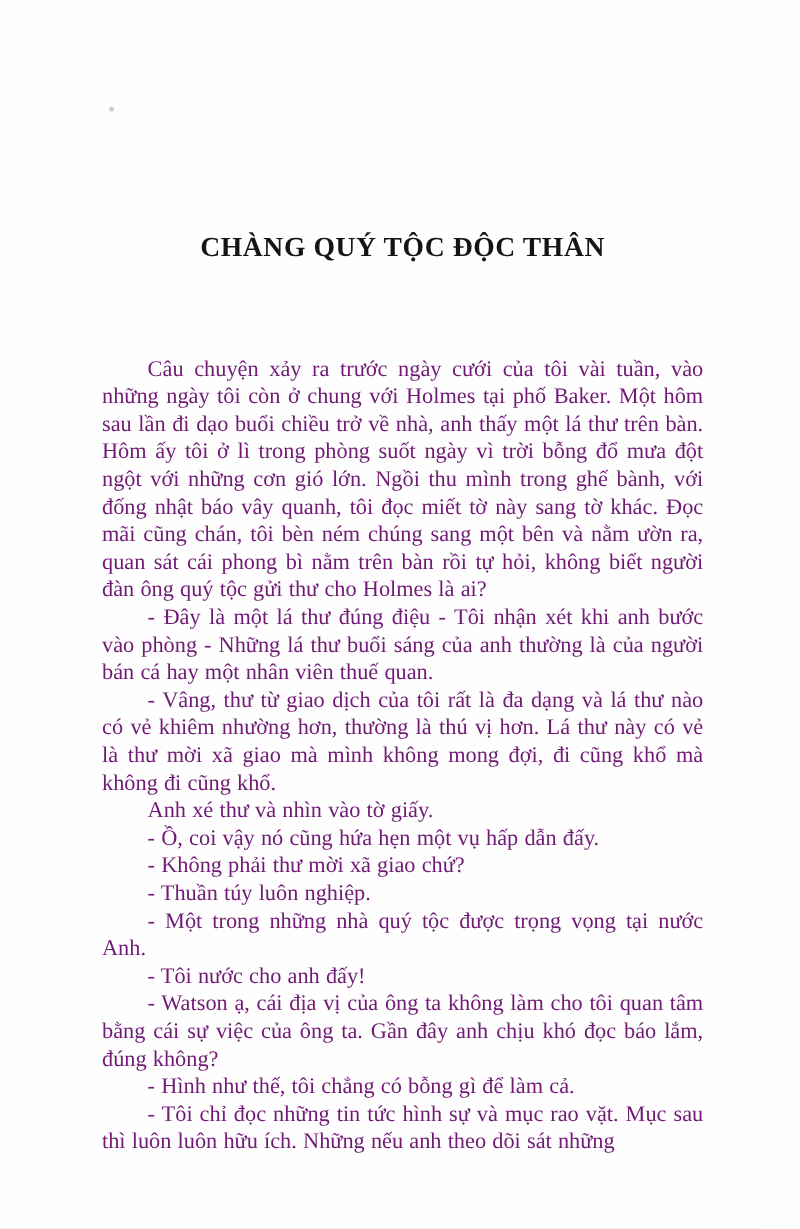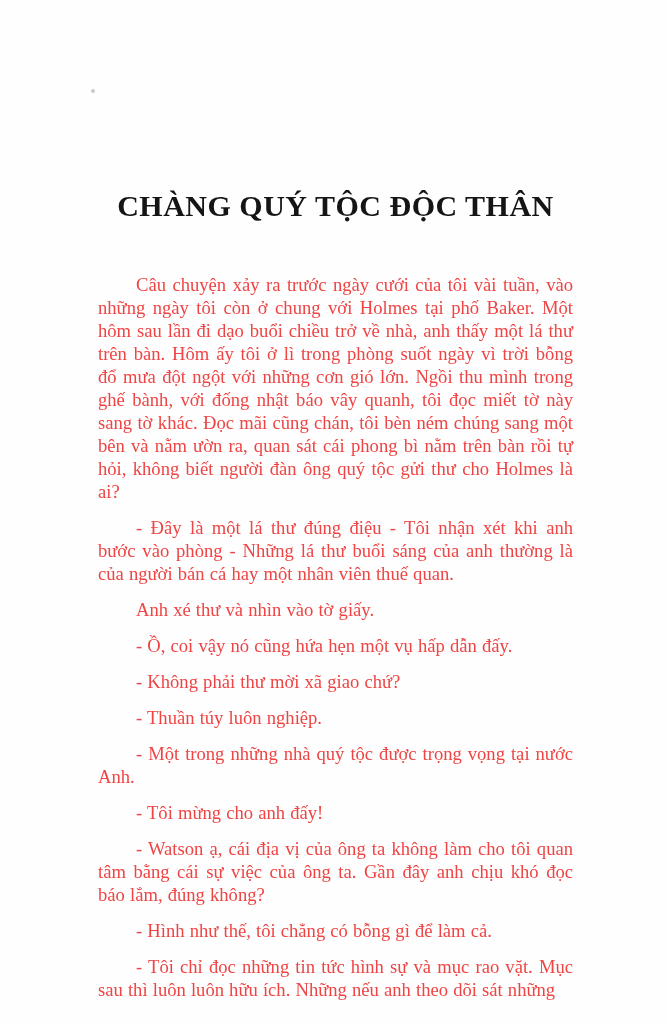--- a/index.html
+++ b/index.html
@@ -27,52 +27,53 @@
     border-radius: 50%;
     box-shadow: 0 -8px 6px -3px rgba(200,200,200,0.45);
   }
   .content {
     position: absolute;
     left: 85px;
     top: 191px;
     width: 501px;
   }
   .chapter-title {
-    font-size: 30px;
+    font-size: 23px;
     font-weight: 600;
     text-align: center;
     letter-spacing: 0.5px;
-    margin: 0 0 52px 0;
+    margin: 0 0 75px 0;
     line-height: 30px;
     color: #151515;
   }
   .body-text p {
-    margin: 13px;
+    margin: 0;
     font-size: 18.6px;
     line-height: 23px;
     text-align: justify;
     text-indent: 38px;
     word-spacing: 0.5px;
-    color: #ef4444;
+    color: #701a75;
   }
 </style>
 </head>
 <body>
 
 <div class="page">
   <div class="scan-speck"></div>
   <div class="content">
     <h1 class="chapter-title">CHÀNG QUÝ TỘC ĐỘC THÂN</h1>
     <div class="body-text">
       <p>Câu chuyện xảy ra trước ngày cưới của tôi vài tuần, vào những ngày tôi còn ở chung với Holmes tại phố Baker. Một hôm sau lần đi dạo buổi chiều trở về nhà, anh thấy một lá thư trên bàn. Hôm ấy tôi ở lì trong phòng suốt ngày vì trời bỗng đổ mưa đột ngột với những cơn gió lớn. Ngồi thu mình trong ghế bành, với đống nhật báo vây quanh, tôi đọc miết tờ này sang tờ khác. Đọc mãi cũng chán, tôi bèn ném chúng sang một bên và nằm ườn ra, quan sát cái phong bì nằm trên bàn rồi tự hỏi, không biết người đàn ông quý tộc gửi thư cho Holmes là ai?</p>
       <p>- Đây là một lá thư đúng điệu - Tôi nhận xét khi anh bước vào phòng - Những lá thư buổi sáng của anh thường là của người bán cá hay một nhân viên thuế quan.</p>
+      <p>- Vâng, thư từ giao dịch của tôi rất là đa dạng và lá thư nào có vẻ khiêm nhường hơn, thường là thú vị hơn. Lá thư này có vẻ là thư mời xã giao mà mình không mong đợi, đi cũng khổ mà không đi cũng khổ.</p>
       <p>Anh xé thư và nhìn vào tờ giấy.</p>
       <p>- Ồ, coi vậy nó cũng hứa hẹn một vụ hấp dẫn đấy.</p>
       <p>- Không phải thư mời xã giao chứ?</p>
       <p>- Thuần túy luôn nghiệp.</p>
       <p>- Một trong những nhà quý tộc được trọng vọng tại nước Anh.</p>
-      <p>- Tôi mừng cho anh đấy!</p>
+      <p>- Tôi nước cho anh đấy!</p>
       <p>- Watson ạ, cái địa vị của ông ta không làm cho tôi quan tâm bằng cái sự việc của ông ta. Gần đây anh chịu khó đọc báo lắm, đúng không?</p>
       <p>- Hình như thế, tôi chẳng có bỗng gì để làm cả.</p>
       <p>- Tôi chỉ đọc những tin tức hình sự và mục rao vặt. Mục sau thì luôn luôn hữu ích. Những nếu anh theo dõi sát những</p>
     </div>
   </div>
 </div>
 
 </body></html>

